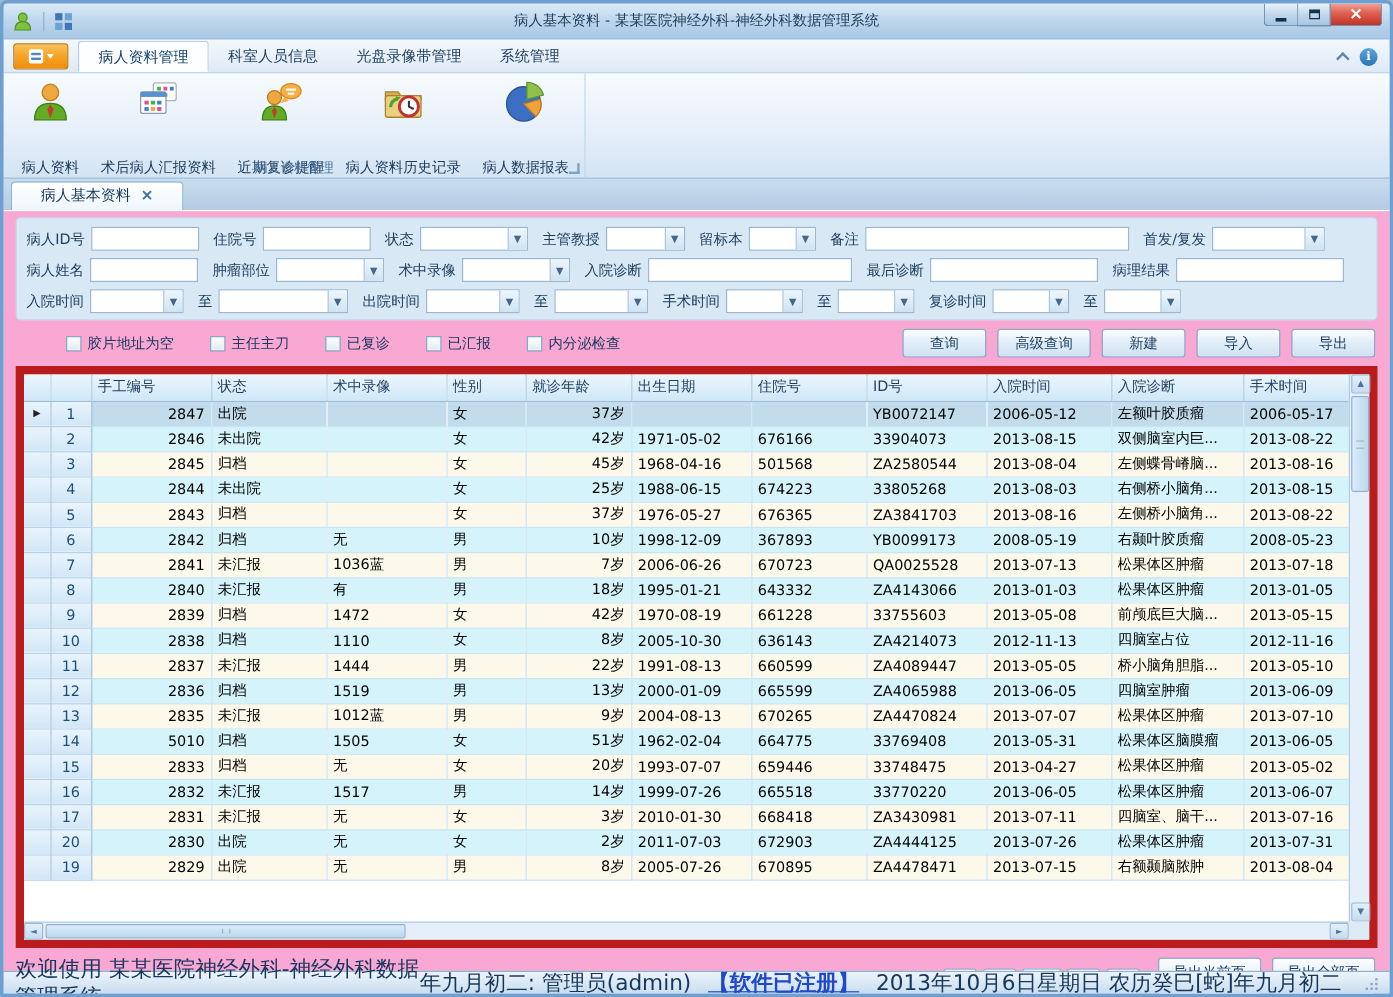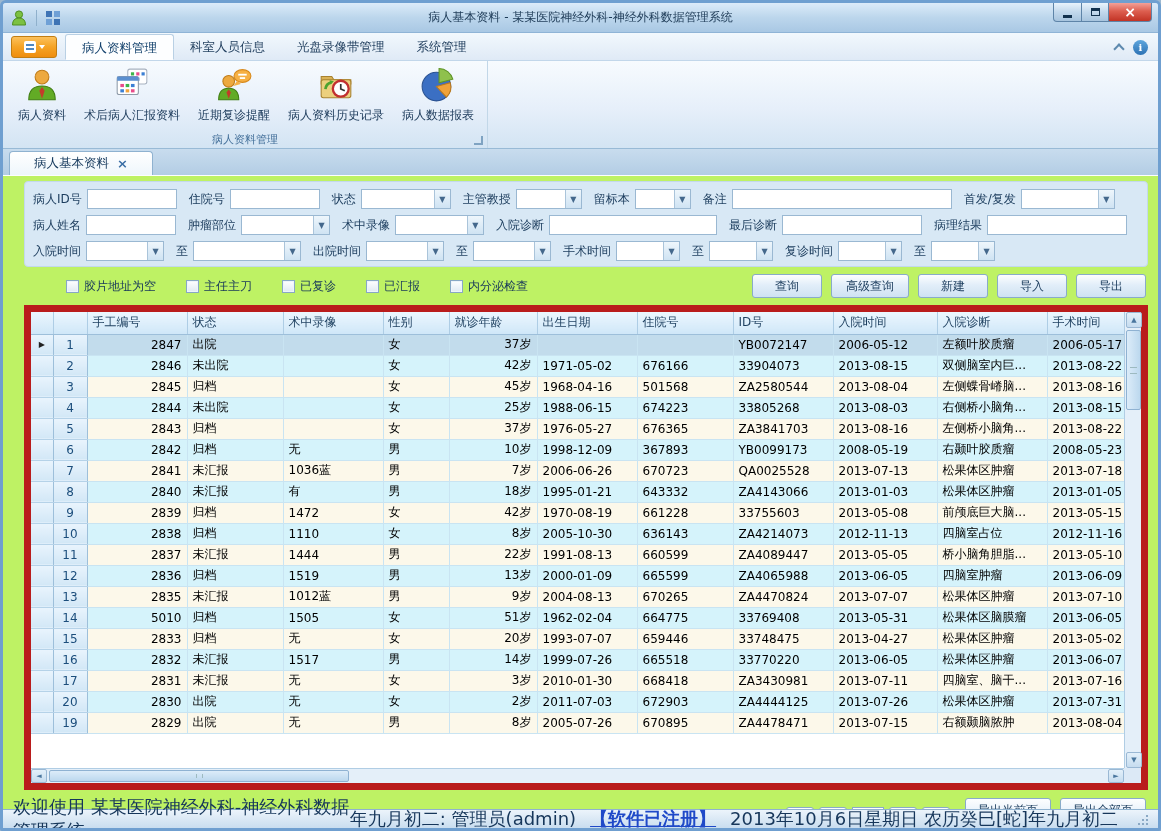--- a/index.html
+++ b/index.html
@@ -39,34 +39,34 @@
   .rtab.active{background:#fdfeff;border:1px solid #b9d0e4;border-bottom:1px solid #fdfeff;color:#15436e;}
   .tabrow-right{position:absolute;right:10px;bottom:5px;display:flex;align-items:center;gap:10px;}
   .chevron-up{width:8px;height:8px;border-left:2px solid #5d89ae;border-top:2px solid #5d89ae;transform:rotate(45deg);margin-top:3px;}
   .info-dot{width:15px;height:15px;border-radius:50%;background:linear-gradient(#5ea6dd,#2d72b4);color:#fff;
     font-size:10px;font-weight:bold;text-align:center;line-height:15px;font-family:"DejaVu Serif",serif;}
   
   .ribbon{height:88px;flex:none;background:linear-gradient(#f7fbfe,#e6effa 55%,#d3e4f3);border-bottom:1px solid #98bad6;}
   .rgroup{display:inline-flex;flex-direction:column;height:100%;position:relative;padding:3px 4px 14px 6px;
     border-right:1px solid #c2d7e8;}
   .rbtns{display:flex;flex:1;}
-  .rbtn{display:flex;flex-direction:column;align-items:center;justify-content:flex-start;padding:3px 9px 0 9px;border-radius:3px;}
+  .rbtn{display:flex;flex-direction:column;align-items:center;justify-content:flex-start;padding:3px 9px 0 9px;border-radius:3px;gap:24px;}
   .rbtn svg{width:36px;height:36px;flex:none;}
   .rbtn .rlabel{font-size:12px;color:#1c3a5a;margin-top:4px;white-space:nowrap;}
   .rgroup-label{position:absolute;left:0;right:0;bottom:1px;text-align:center;font-size:11px;color:#44709a;}
   .dlg-launcher{position:absolute;right:4px;bottom:3px;width:9px;height:9px;border-left:2px solid #7fa3c2;border-top:2px solid #7fa3c2;transform:rotate(180deg);}
   
   .doctabs{height:27px;flex:none;background:linear-gradient(#c8dcee,#b3cde4);display:flex;align-items:flex-end;padding-left:6px;
     border-bottom:1px solid #fdfeff;}
   .doctab{height:24px;background:linear-gradient(#ffffff,#eef6fc);border:1px solid #8fb2d0;border-bottom:none;
     border-radius:4px 4px 0 0;display:flex;align-items:center;padding:0 24px;gap:8px;}
   .doctab .dlabel{font-size:12.5px;color:#14385c;}
   .doctab .dclose{font-size:13px;font-weight:bold;color:#3a6ea5;line-height:1;cursor:default;}
   
-  .content{flex:1;min-height:0;background:#bef264;padding:5px 10px 4px 21px;display:flex;flex-direction:column;}
+  .content{flex:1;min-height:0;background:#f9a8d4;padding:5px 10px 4px 10px;display:flex;flex-direction:column;}
   .filter-panel{flex:none;background:#d8e8f5;border:1px solid #c3d9ec;border-radius:4px;padding:7px 8px 5px 8px;}
   .frow{display:flex;align-items:center;margin-bottom:6px;}
   .frow:last-child{margin-bottom:0;}
   .flabel{font-size:12px;color:#1a3b5c;margin-right:5px;white-space:nowrap;}
   .tinput{height:20px;border:1px solid #9ab8d2;background:#fff;font-size:12px;padding:0 3px;margin-right:12px;}
   .combo{display:inline-flex;height:20px;border:1px solid #9ab8d2;background:#fff;margin-right:12px;}
   .combo .cfield{flex:1;}
   .combo .cbtn{width:16px;flex:none;border-left:1px solid #aac4da;background:linear-gradient(#eef6fc,#cfe3f3);
     display:flex;align-items:center;justify-content:center;font-size:8px;color:#44688c;}
   

